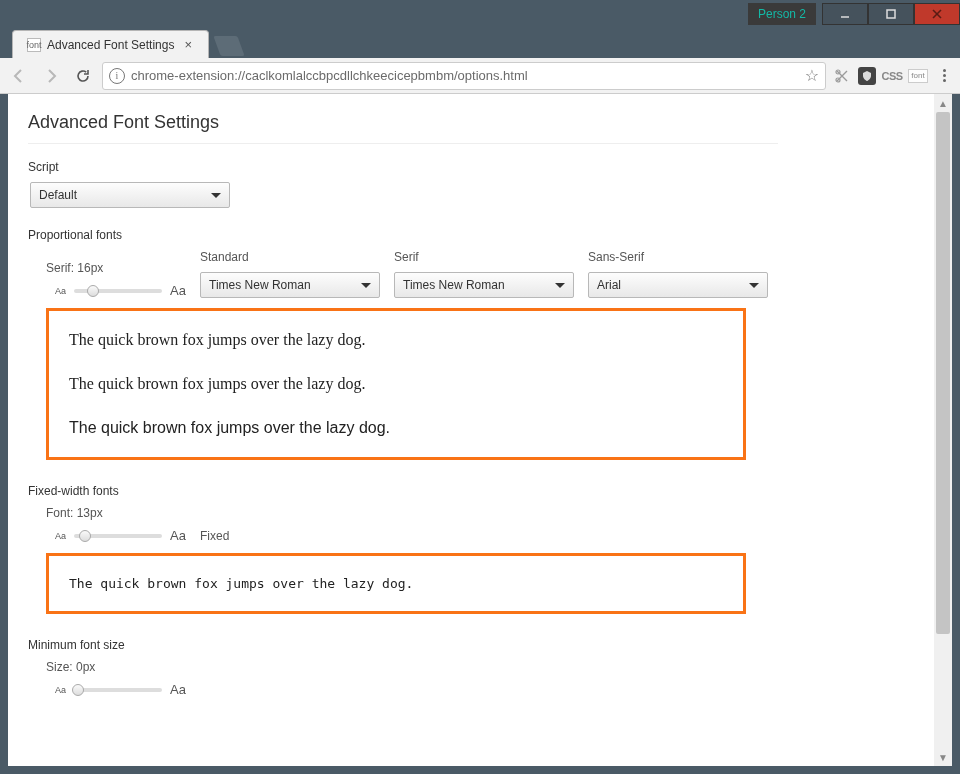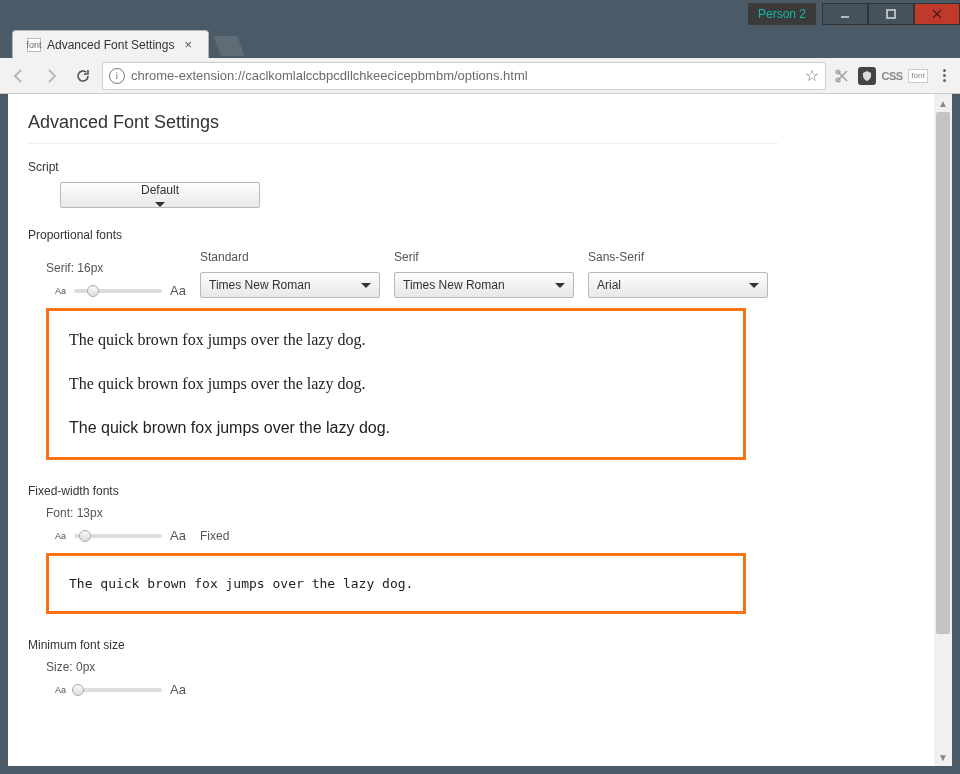--- a/index.html
+++ b/index.html
@@ -199,21 +199,21 @@
   font-size:12px;
   color:#333;
   cursor:default;
 }
 .dropdown .caret {
   width:0; height:0;
   border-left:5px solid transparent;
   border-right:5px solid transparent;
   border-top:5px solid #333;
 }
-.script-dd { width:200px; margin-left:32px; margin-bottom:20px;flex-direction:column;}
+.script-dd { width:200px; margin-left:2px; margin-bottom:20px;}
 
 .font-columns {
   display:flex;
   gap:14px;
   margin-left:18px;
   margin-bottom:10px;
   align-items:flex-end;
 }
 .col { display:flex; flex-direction:column; gap:8px;}
 .col .col-label { font-size:12px; color:#555;}

